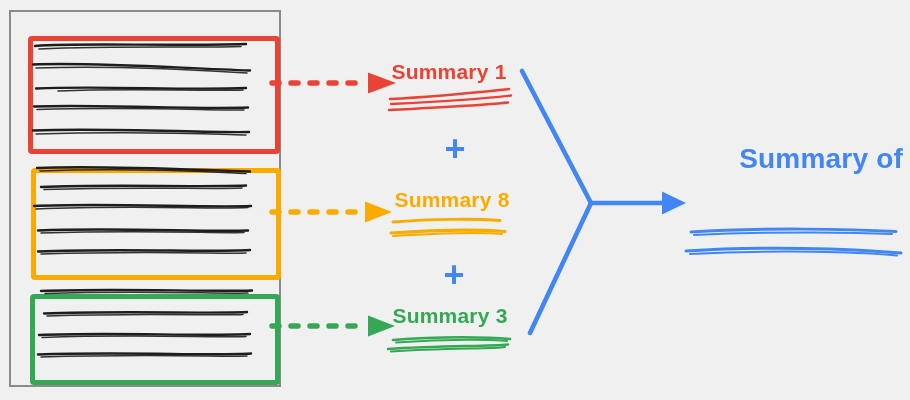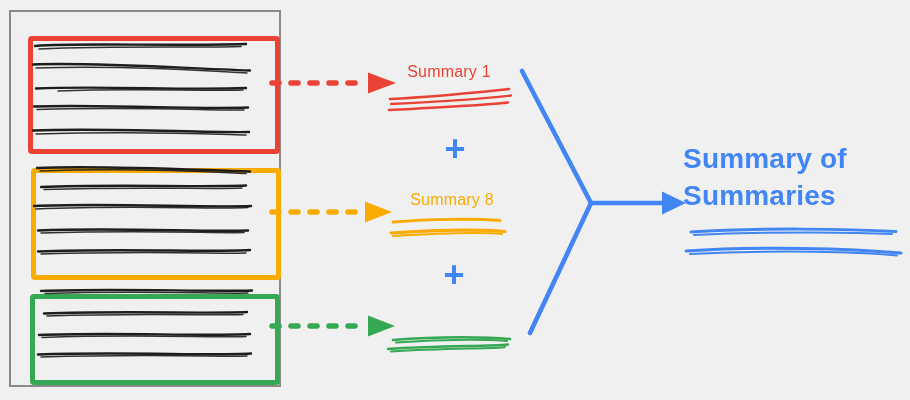--- a/index.html
+++ b/index.html
@@ -25,34 +25,34 @@
   .ink{stroke:#1d1d1d;fill:none;stroke-linecap:round;}
   .ink.main{stroke-width:2.4;}
   .ink.echo{stroke-width:1.5;stroke-opacity:.9;}
   .dash{fill:none;stroke-width:5.5;stroke-linecap:round;stroke-dasharray:7 12;}
   .scrib{fill:none;stroke-linecap:round;}
   .blueLine{stroke:#4285f4;fill:none;stroke-width:4.6;stroke-linecap:round;stroke-linejoin:round;}
 
   
   .lbl{
     position:absolute;transform:translate(-50%,-50%);
-    font-size:16px;font-weight:400;letter-spacing:.2px;white-space:nowrap;
+    font-size:21px;font-weight:700;letter-spacing:.2px;white-space:nowrap;
   }
   .lbl.red{color:#ea4335;left:449px;top:72px;}
   .lbl.orange{color:#f9ab00;left:452px;top:200px;}
   .lbl.green{color:#34a853;left:450px;top:316px;}
   .plus{
     position:absolute;transform:translate(-50%,-50%);
     color:#4285f4;font-size:36px;font-weight:800;line-height:1;
   }
   .plus.p1{left:455px;top:149px;}
   .plus.p2{left:454px;top:275px;}
   .result{
     position:absolute;left:683px;top:140px;width:220px;
-    text-align:left;color:#4285f4;font-size:28px;line-height:37px;
+    text-align:right;color:#4285f4;font-size:28px;line-height:37px;
     font-weight:700;letter-spacing:.2px;
   }
 </style>
 </head>
 <body>
 
 <div class="stage">
 
   <div class="doc">
     <div class="chunk red"></div>
@@ -141,19 +141,19 @@
       <path class="scrib" stroke="#4285f4" stroke-width="2" d="M694,235 C780,231 860,232.5 892,234"></path>
       <path class="scrib" stroke="#4285f4" stroke-width="3" d="M686,251 C760,246 850,248.5 901,253"></path>
       <path class="scrib" stroke="#4285f4" stroke-width="2" d="M690,254 C780,249.5 860,252 897,255.5"></path>
     </g>
   </svg>
 
   <span class="lbl red">Summary 1</span>
   <span class="plus p1">+</span>
   <span class="lbl orange">Summary 8</span>
   <span class="plus p2">+</span>
+  <span class="lbl green">Summary 3</span>
 
   <div class="result">
     <div>Summary of</div>
-    <div>Summaries</div>
   </div>
 
 </div>
 
 </body></html>

